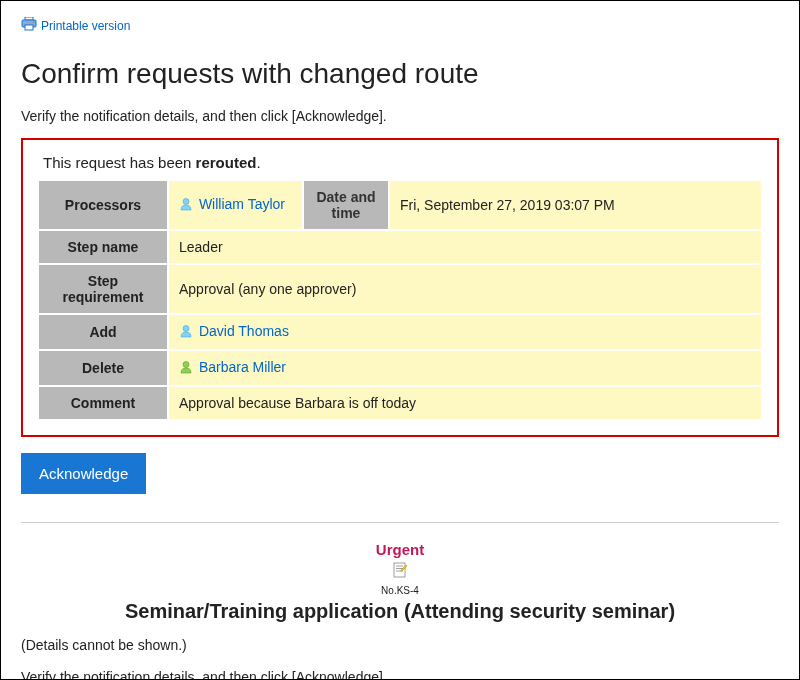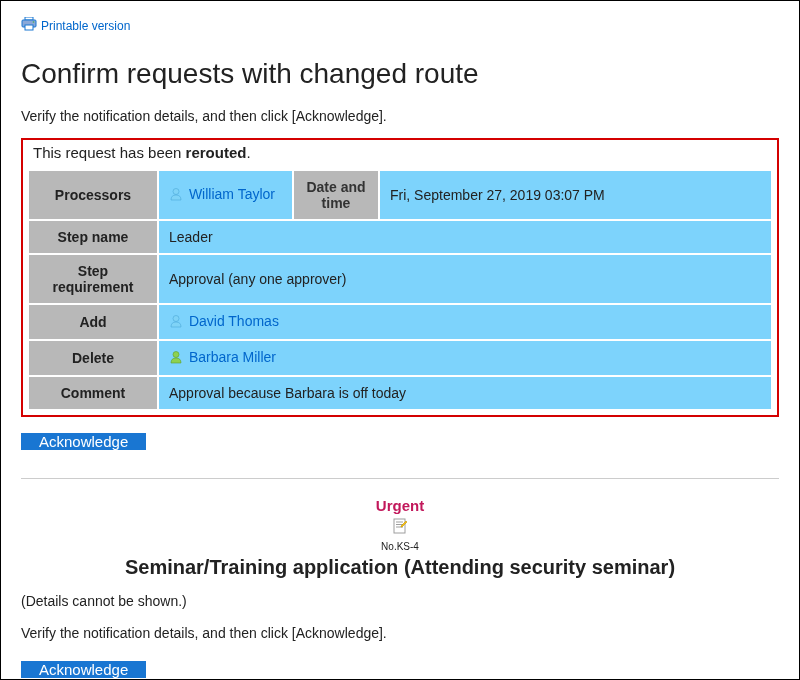--- a/index.html
+++ b/index.html
@@ -32,21 +32,21 @@
       color: #222;
       margin: 14px 0 18px 0;
     }
     .instruction {
       font-size: 14px;
       color: #222;
       margin-bottom: 14px;
     }
     .reroute-box {
       border: 2px solid #d40000;
-      padding: 4px;
+      padding: 14px;
       margin-bottom: 10px;
     }
     .reroute-msg {
       font-size: 15px;
       color: #222;
       margin-bottom: 8px;
       padding-left: 6px;
     }
     .reroute-msg .bold { font-weight: bold; }
     table.details {
@@ -60,21 +60,21 @@
       vertical-align: middle;
     }
     table.details .label-cell {
       background: #b8b8b8;
       color: #222;
       font-weight: bold;
       text-align: center;
       width: 130px;
     }
     table.details .value-cell {
-      background: #7dd3fc;
+      background: #fef9c3;
       color: #222;
     }
     table.details .dt-label {
       background: #b8b8b8;
       font-weight: bold;
       text-align: center;
       width: 86px;
     }
     .user-link {
       color: #0066cc;
@@ -83,21 +83,21 @@
     }
     .head-icon {
       display: inline-block;
       vertical-align: middle;
       margin-right: 2px;
     }
     .ack-button {
       background: #1976d2;
       color: #fff;
       border: none;
-      padding: 0 18px;
+      padding: 12px 18px;
       font-size: 15px;
       cursor: pointer;
       margin-top: 6px;
     }
     hr.divider {
       border: none;
       border-top: 1px solid #ccc;
       margin: 28px 0 18px 0;
     }
     .urgent-row {

